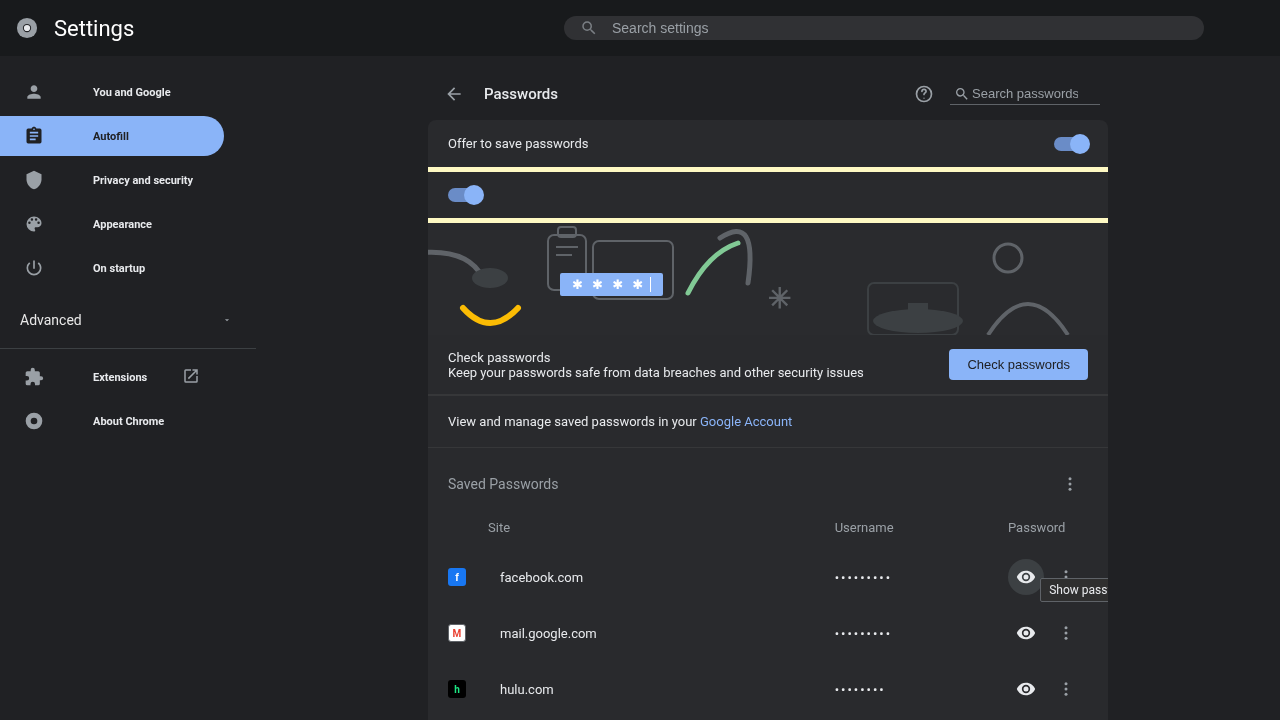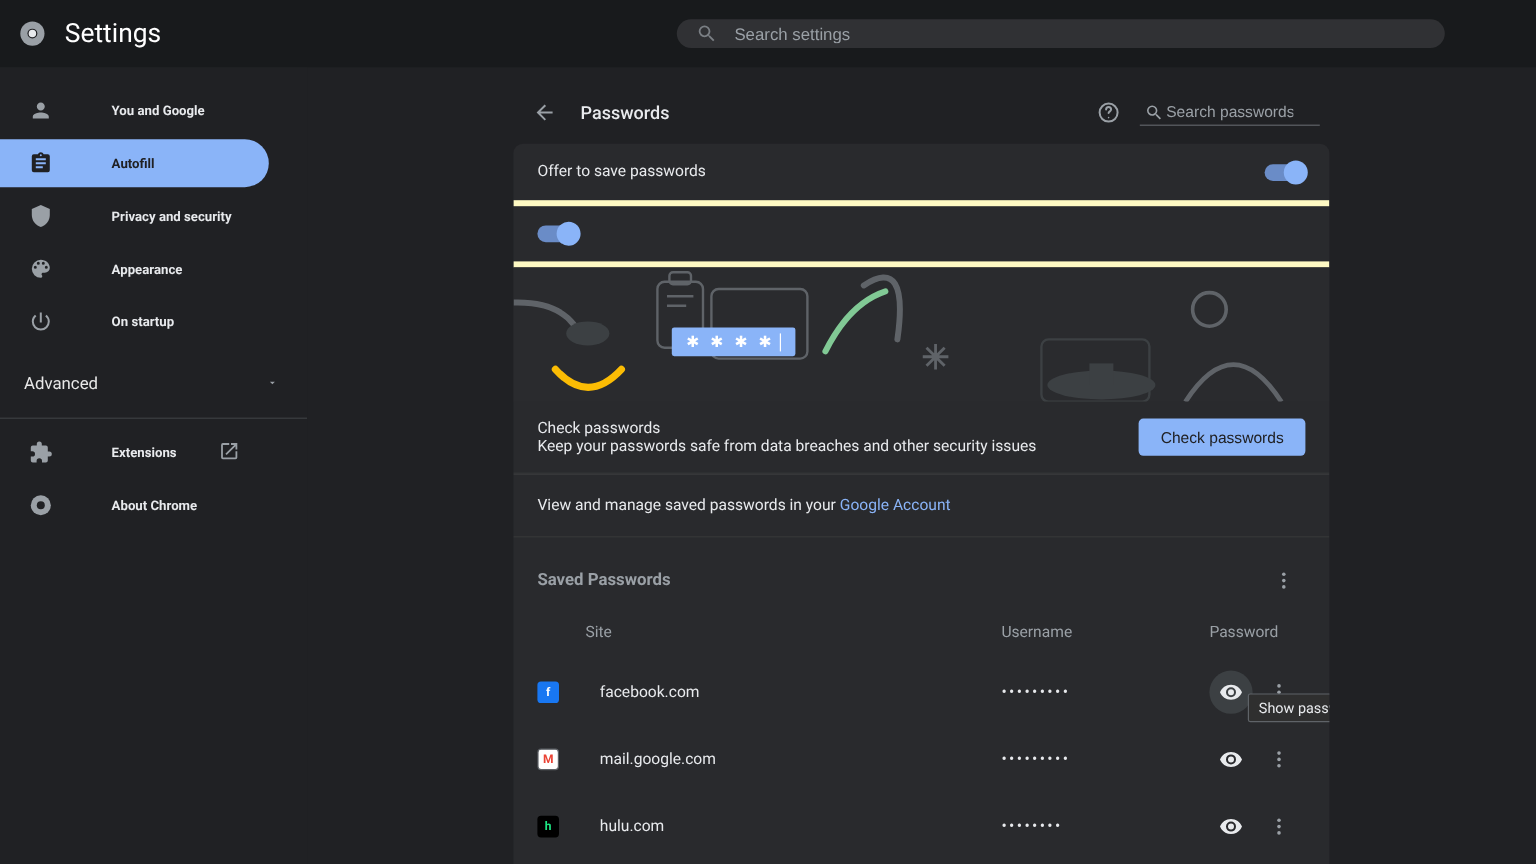--- a/index.html
+++ b/index.html
@@ -133,21 +133,21 @@
     border:none;border-radius:4px;
     padding:8px 18px;font-size:13px;font-weight:500;cursor:pointer;
   }
 
   .google-row{padding:18px 20px;font-size:13px;}
   .google-row a{color:var(--link);text-decoration:none;cursor:pointer;}
 
   .saved-header{
     display:flex;align-items:center;justify-content:space-between;
     padding:18px 20px 4px;
-    font-size:14px;color:var(--text-muted);font-weight:700;
+    font-size:14px;color:var(--text-muted);font-weight:400;
   }
   .more-icon{width:36px;height:36px;border-radius:50%;display:flex;align-items:center;justify-content:center;cursor:pointer;}
 
   .pw-table{padding:0 20px 12px 20px;}
   .pw-head,.pw-row{display:grid;grid-template-columns:40px 1fr 1fr 1fr 40px 40px;align-items:center;}
   .pw-head{padding:14px 0;color:var(--text-muted);font-size:13px;}
   .pw-head .c-site{grid-column:1 / span 2;padding-left:40px;}
   .pw-row{padding:10px 0;font-size:13px;}
   .pw-row .favicon{width:18px;height:18px;border-radius:3px;display:flex;align-items:center;justify-content:center;font-size:10px;font-weight:700;color:#fff;}
   .pw-row .site{padding-left:12px;}

